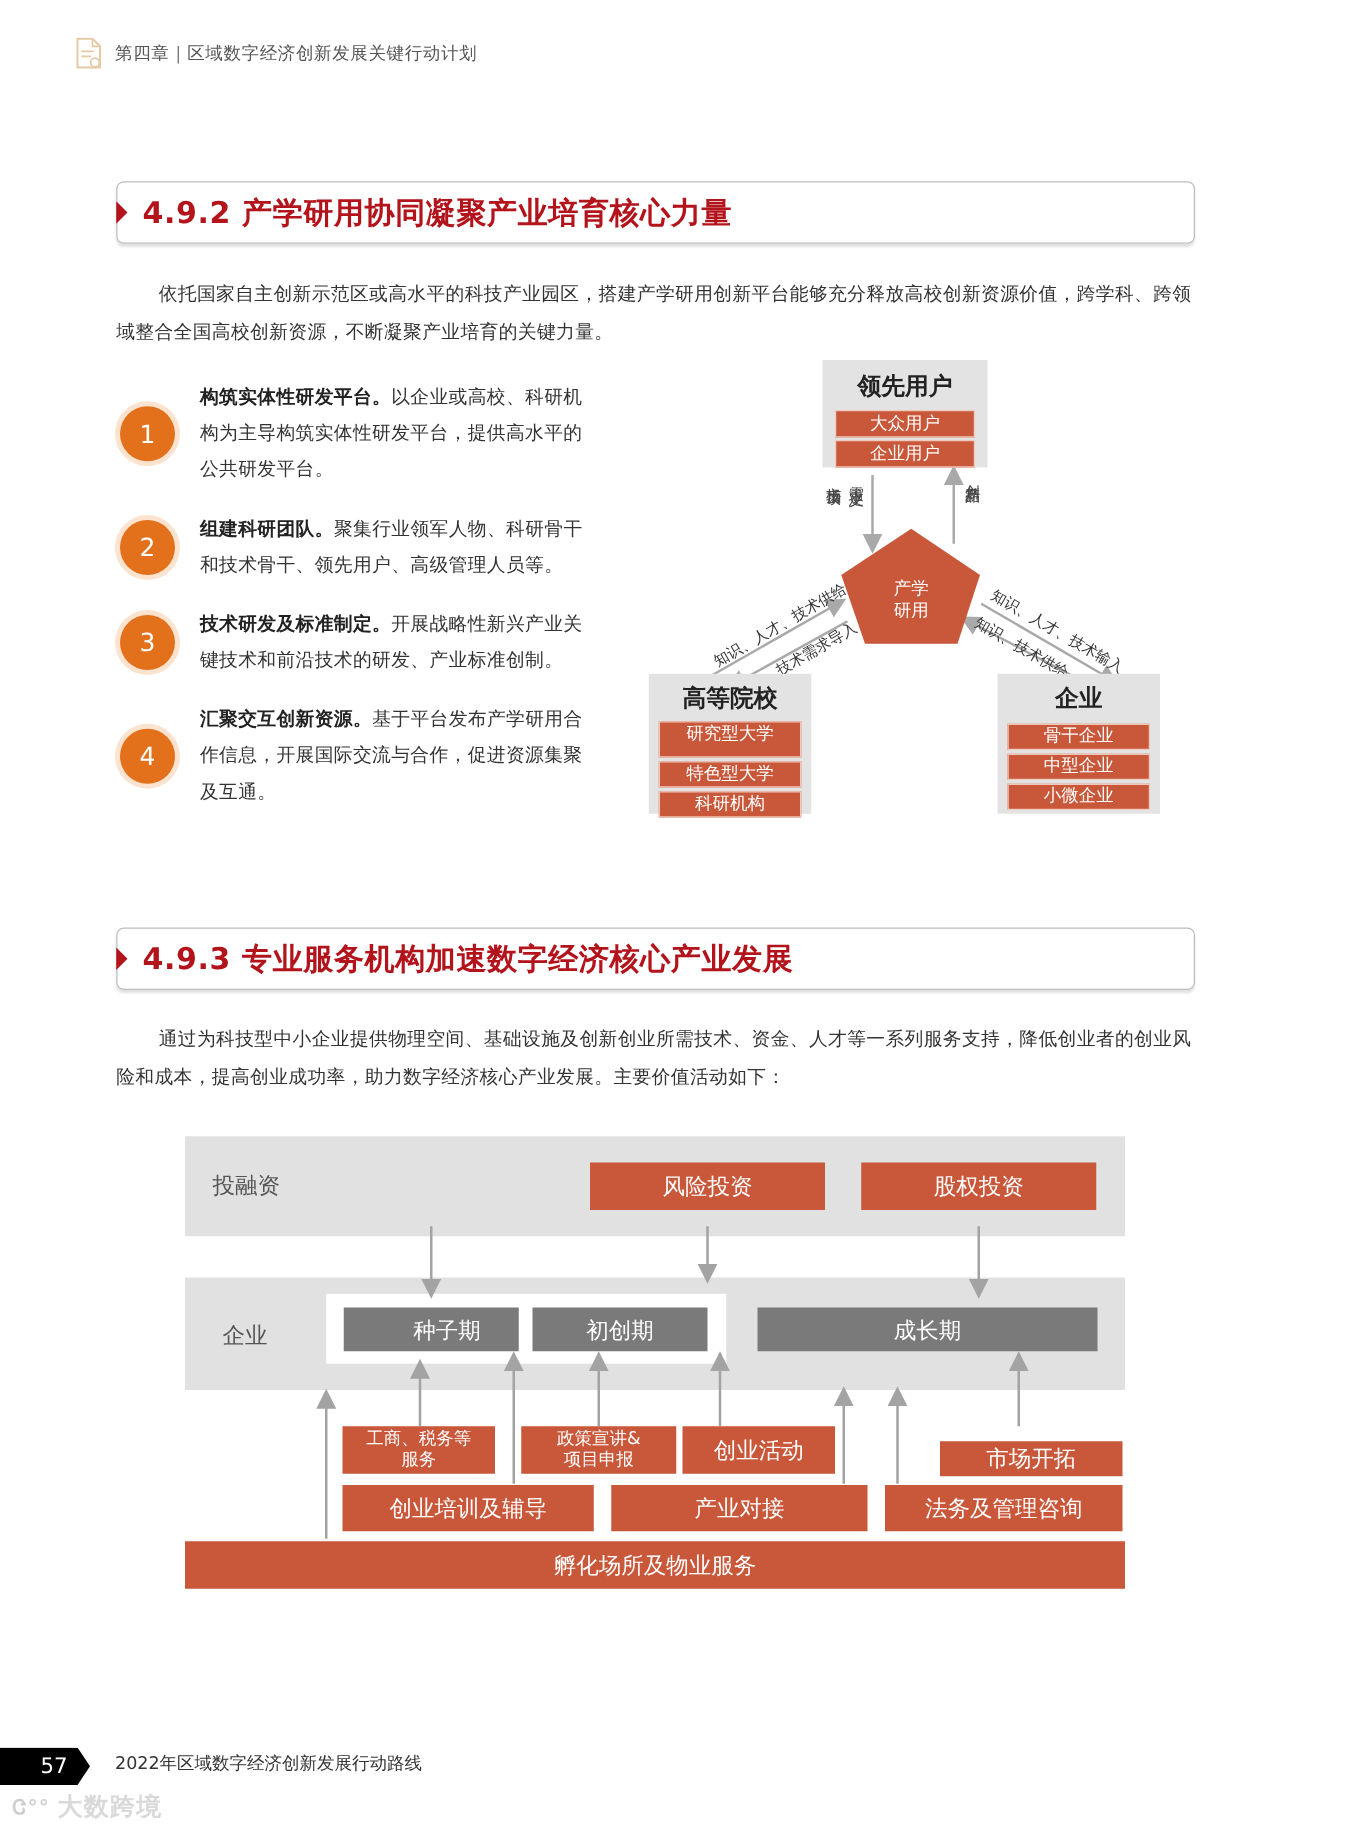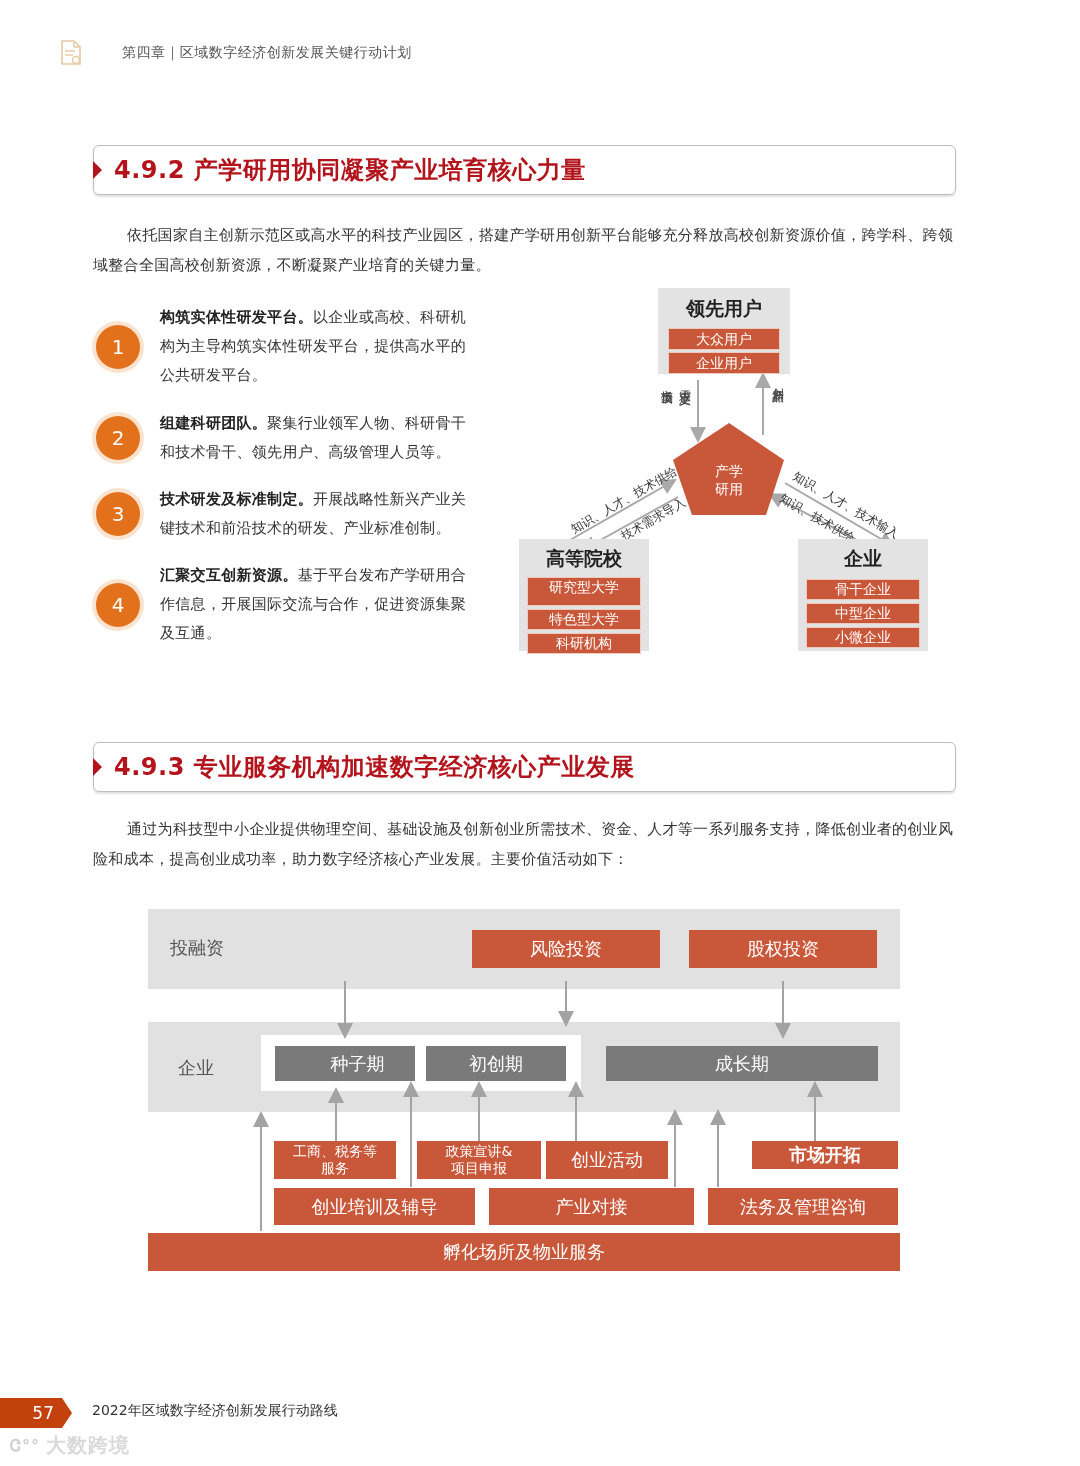--- a/index.html
+++ b/index.html
@@ -2,21 +2,21 @@
 <html><head>
 <meta charset="utf-8">
 <style>
   * { box-sizing: border-box; margin: 0; padding: 0; }
   html, body { width: 1080px; height: 1466px; background: #ffffff; overflow: hidden; }
   body { position: relative; font-family: "DejaVu Sans", "Liberation Sans", sans-serif; color: #333; }
 
   .abs { position: absolute; }
 
   
-  .run-header { left: 60px; top: 38px; height: 30px; display: flex; align-items: center; gap: 30px; }
+  .run-header { left: 60px; top: 28px; height: 30px; display: flex; align-items: center; }
   .run-header .doc-icon { width: 22px; height: 26px; margin-right: 10px; }
   .run-header .txt { font-size: 14px; color: #555; letter-spacing: 0.5px; }
 
   
   .sec-box { left: 93px; width: 863px; height: 50px; border: 1.5px solid #bdbdbd; border-radius: 6px; box-shadow: 0 2px 2px rgba(0,0,0,0.12); display: flex; align-items: center; }
   .sec-box .tri { width: 0; height: 0; border-top: 9px solid transparent; border-bottom: 9px solid transparent; border-left: 9px solid #b3141c; margin-left: -1px; margin-right: 12px; }
   .sec-box .title { font-size: 24px; font-weight: bold; color: #b3141c; letter-spacing: 0.5px; }
 
   .para { left: 93px; width: 866px; font-size: 15px; line-height: 30px; color: #333; text-indent: 34px; letter-spacing: 0.3px; }
 
@@ -34,21 +34,21 @@
   .rot-label { font-size: 12px; color: #333; white-space: nowrap; transform-origin: left top; }
 
   
   .band { background: #e1e1e1; }
   .band-label { font-size: 18px; color: #555; }
   .vc-red { background: #c9573a; color: #fff; display: flex; align-items: center; justify-content: center; text-align: center; font-size: 18px; }
   .vc-red.small { font-size: 14px; line-height: 17px; }
   .vc-grey { background: #7a7a7a; color: #fff; display: flex; align-items: center; justify-content: center; font-size: 18px; }
 
   
-  .page-tab { left: 0; top: 1398px; width: 72px; height: 30px; background: #c2410c; clip-path: polygon(0 0, 62px 0, 72px 50%, 62px 100%, 0 100%); color: #fff; font-size: 17px; display: flex; align-items: center; justify-content: flex-end; padding-right: 18px; }
+  .page-tab { left: 0; top: 1398px; width: 72px; height: 30px; background: #000000; clip-path: polygon(0 0, 62px 0, 72px 50%, 62px 100%, 0 100%); color: #fff; font-size: 17px; display: flex; align-items: center; justify-content: flex-end; padding-right: 18px; }
   .foot-title { left: 92px; top: 1402px; font-size: 14px; color: #333; }
   .watermark { left: 10px; top: 1432px; font-size: 20px; color: #d9d9d9; font-weight: bold; letter-spacing: 1px; display: flex; align-items: center; }
   .watermark .logo { font-size: 16px; margin-right: 6px; color: #cfcfcf; }
 </style>
 </head>
 <body>
 
 <div class="abs run-header">
   <svg class="doc-icon" viewBox="0 0 22 26">
     <path d="M2 1 H14 L20 7 V24 H2 Z" fill="none" stroke="#e8c9a6" stroke-width="1.6"></path>
@@ -134,21 +134,21 @@
     <div class="red-bar" style="margin:3px 8px 0;height:21px;line-height:19px;">中型企业</div>
     <div class="red-bar" style="margin:3px 8px 0;height:21px;line-height:19px;">小微企业</div>
   </div>
 </div>
 
 <div class="abs sec-box" style="top:742px;">
   <span class="tri"></span>
   <span class="title">4.9.3 专业服务机构加速数字经济核心产业发展</span>
 </div>
 
-<p class="abs para" style="top:816px;font-family:Liberation Mono, monospace;">通过为科技型中小企业提供物理空间、基础设施及创新创业所需技术、资金、人才等一系列服务支持，降低创业者的创业风险和成本，提高创业成功率，助力数字经济核心产业发展。主要价值活动如下：</p>
+<p class="abs para" style="top:816px;">通过为科技型中小企业提供物理空间、基础设施及创新创业所需技术、资金、人才等一系列服务支持，降低创业者的创业风险和成本，提高创业成功率，助力数字经济核心产业发展。主要价值活动如下：</p>
 
 <div class="abs" style="left:148px;top:909px;width:752px;height:365px;">
 
   <div class="abs band" style="left:0;top:0;width:752px;height:80px;"></div>
   <span class="abs band-label" style="left:22px;top:27px;">投融资</span>
   <div class="abs vc-red" style="left:324px;top:21px;width:188px;height:38px;">风险投资</div>
   <div class="abs vc-red" style="left:541px;top:21px;width:188px;height:38px;">股权投资</div>
 
   <div class="abs band" style="left:0;top:113px;width:752px;height:90px;"></div>
   <span class="abs band-label" style="left:30px;top:147px;">企业</span>
@@ -178,21 +178,21 @@
 
   <div class="abs vc-red small" style="left:126px;top:232px;width:122px;height:38px;flex-direction:column;">
     <span>工商、税务等</span>
     <span>服务</span>
   </div>
   <div class="abs vc-red small" style="left:269px;top:232px;width:124px;height:38px;flex-direction:column;">
     <span>政策宣讲&amp;</span>
     <span>项目申报</span>
   </div>
   <div class="abs vc-red" style="left:398px;top:232px;width:122px;height:38px;">创业活动</div>
-  <div class="abs vc-red" style="left:604px;top:232px;width:146px;height:28px;font-weight:bold;">市场开拓</div>
+  <div class="abs vc-red" style="left:604px;top:244px;width:146px;height:28px;">市场开拓</div>
 
   <div class="abs vc-red" style="left:126px;top:279px;width:201px;height:37px;">创业培训及辅导</div>
   <div class="abs vc-red" style="left:341px;top:279px;width:205px;height:37px;">产业对接</div>
   <div class="abs vc-red" style="left:560px;top:279px;width:190px;height:37px;">法务及管理咨询</div>
 
   <div class="abs vc-red" style="left:0;top:324px;width:752px;height:38px;">孵化场所及物业服务</div>
 </div>
 
 <div class="abs page-tab">57</div>
 <div class="abs foot-title">2022年区域数字经济创新发展行动路线</div>

